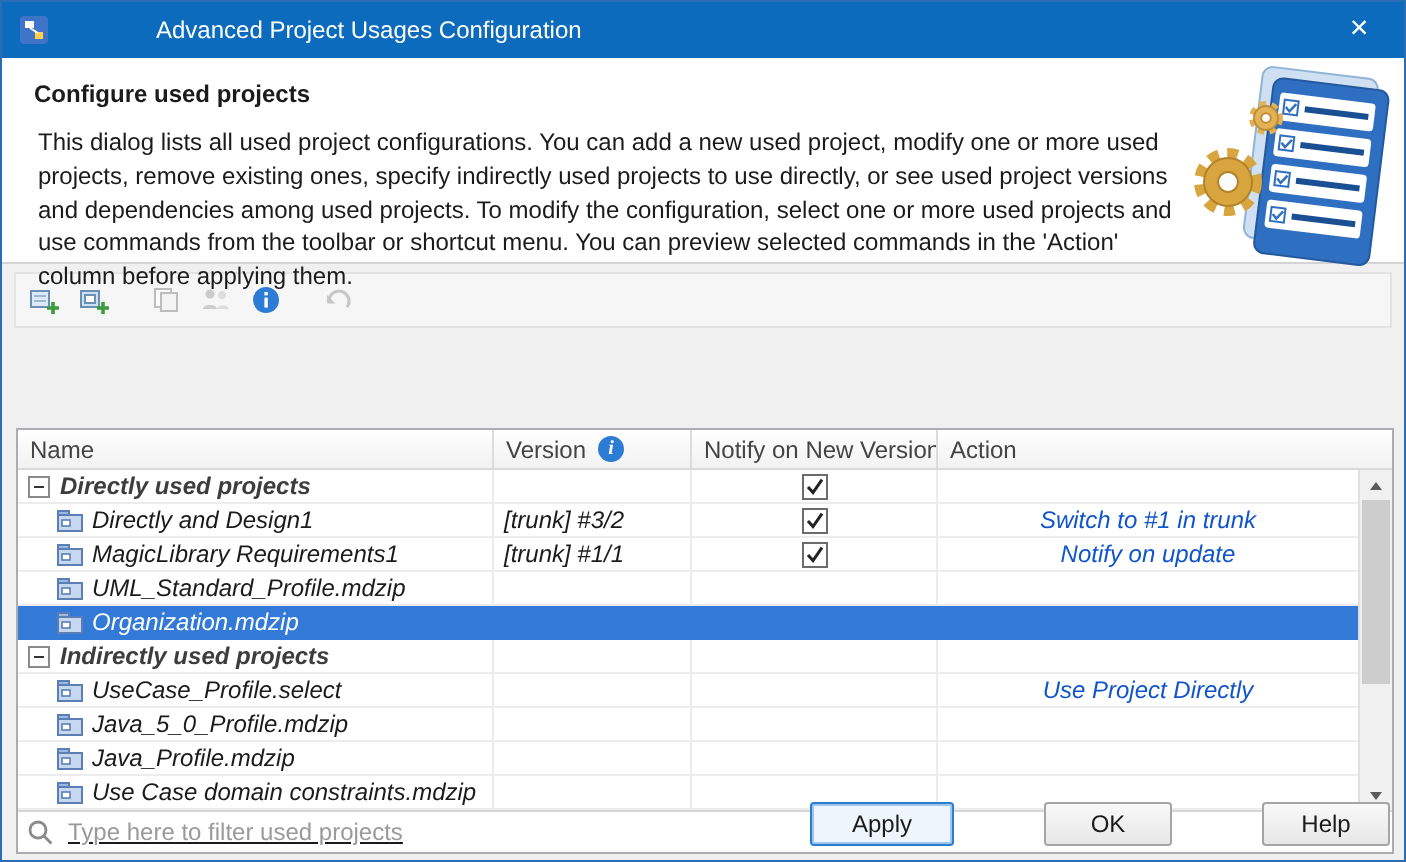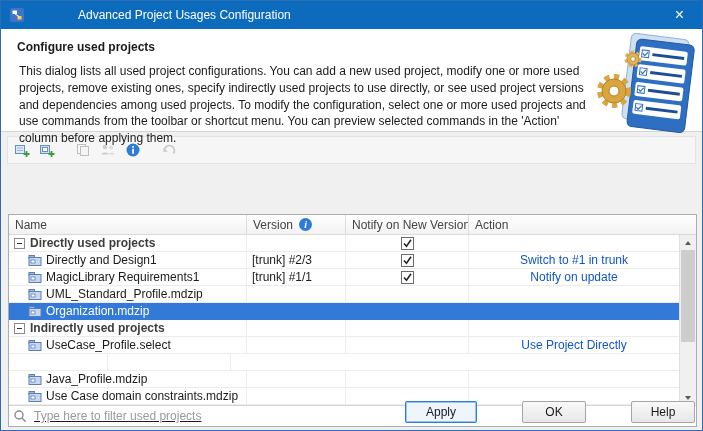--- a/index.html
+++ b/index.html
@@ -42,21 +42,21 @@
   .h-notify{width:123px;}
   .h-action{flex:1;border-right:none;}
   .info-badge{width:13px;height:13px;border-radius:50%;background:#2c7cd6;color:#fff;
     font-family:"Liberation Serif",serif;font-style:italic;font-weight:bold;font-size:10px;
     display:inline-flex;align-items:center;justify-content:center;line-height:1;flex:0 0 auto;}
   .tbody-wrap{display:flex;height:170px;}
   .tbody{width:670px;}
   .trow{display:flex;height:17px;box-sizing:border-box;cursor:default;}
   .cell{box-sizing:border-box;display:flex;align-items:center;padding:0 5px;
     border-right:1px solid #ececec;border-bottom:1px solid #ececec;
-    white-space:nowrap;overflow:hidden;}
+    white-space:nowrap;overflow:hidden;font-style:italic;}
   .c-name{width:238px;}
   .c-version{width:99px;}
   .c-notify{width:123px;justify-content:center;}
   .c-action{flex:1;justify-content:center;border-right:none;}
   .item .c-name{padding-left:19px;}
   .group .row-label{font-weight:bold;color:#3d3d3d;}
   .expander{width:9px;height:9px;box-sizing:content-box;border:1px solid #8a8a8a;background:#fff;
     position:relative;margin-right:5px;flex:0 0 auto;}
   .expander::after{content:"";position:absolute;left:2px;right:2px;top:4px;height:1px;background:#333;}
   .proj-icon{width:14px;height:13px;margin-right:4px;flex:0 0 auto;display:inline-flex;}
@@ -241,21 +241,21 @@
 
       <span class="proj-icon">
         <svg width="14" height="13" viewBox="0 0 14 13">
           <rect x="1" y="1.5" width="5.5" height="3" fill="#9db9e0" stroke="#5b7fb4"></rect>
           <rect x="1" y="3.5" width="12" height="8" fill="#c7d7f0" stroke="#5b7fb4"></rect>
           <rect x="3" y="6" width="4" height="3" fill="#fff" stroke="#5b7fb4" stroke-width="0.8"></rect>
         </svg>
       </span>
       <span class="row-label">Directly and Design1</span>
     </div>
-    <div class="cell c-version">[trunk] #2/3</div>
+    <div class="cell c-version">[trunk] #3/2</div>
     <div class="cell c-notify">
       <span class="checkbox">
         <svg width="11" height="11" viewBox="0 0 11 11">
           <path d="M2 5.5l2.5 2.8L9 1.8" fill="none" stroke="#222" stroke-width="1.5"></path>
         </svg>
       </span>
     </div>
     <div class="cell c-action">
       <span class="action-link">Switch to #1 in trunk</span>
     </div>
@@ -352,20 +352,31 @@
     </div>
     <div class="cell c-version"></div>
     <div class="cell c-notify">
       
     </div>
     <div class="cell c-action">
       <span class="action-link">Use Project Directly</span>
     </div>
   </div>
           <div class="trow item">
+    <div class="cell c-name">
+
+      <span class="proj-icon">
+        <svg width="14" height="13" viewBox="0 0 14 13">
+          <rect x="1" y="1.5" width="5.5" height="3" fill="#9db9e0" stroke="#5b7fb4"></rect>
+          <rect x="1" y="3.5" width="12" height="8" fill="#c7d7f0" stroke="#5b7fb4"></rect>
+          <rect x="3" y="6" width="4" height="3" fill="#fff" stroke="#5b7fb4" stroke-width="0.8"></rect>
+        </svg>
+      </span>
+      <span class="row-label">Java_5_0_Profile.mdzip</span>
+    </div>
     <div class="cell c-version"></div>
     <div class="cell c-notify">
       
     </div>
     <div class="cell c-action">
       
     </div>
   </div>
           <div class="trow item">
     <div class="cell c-name">

